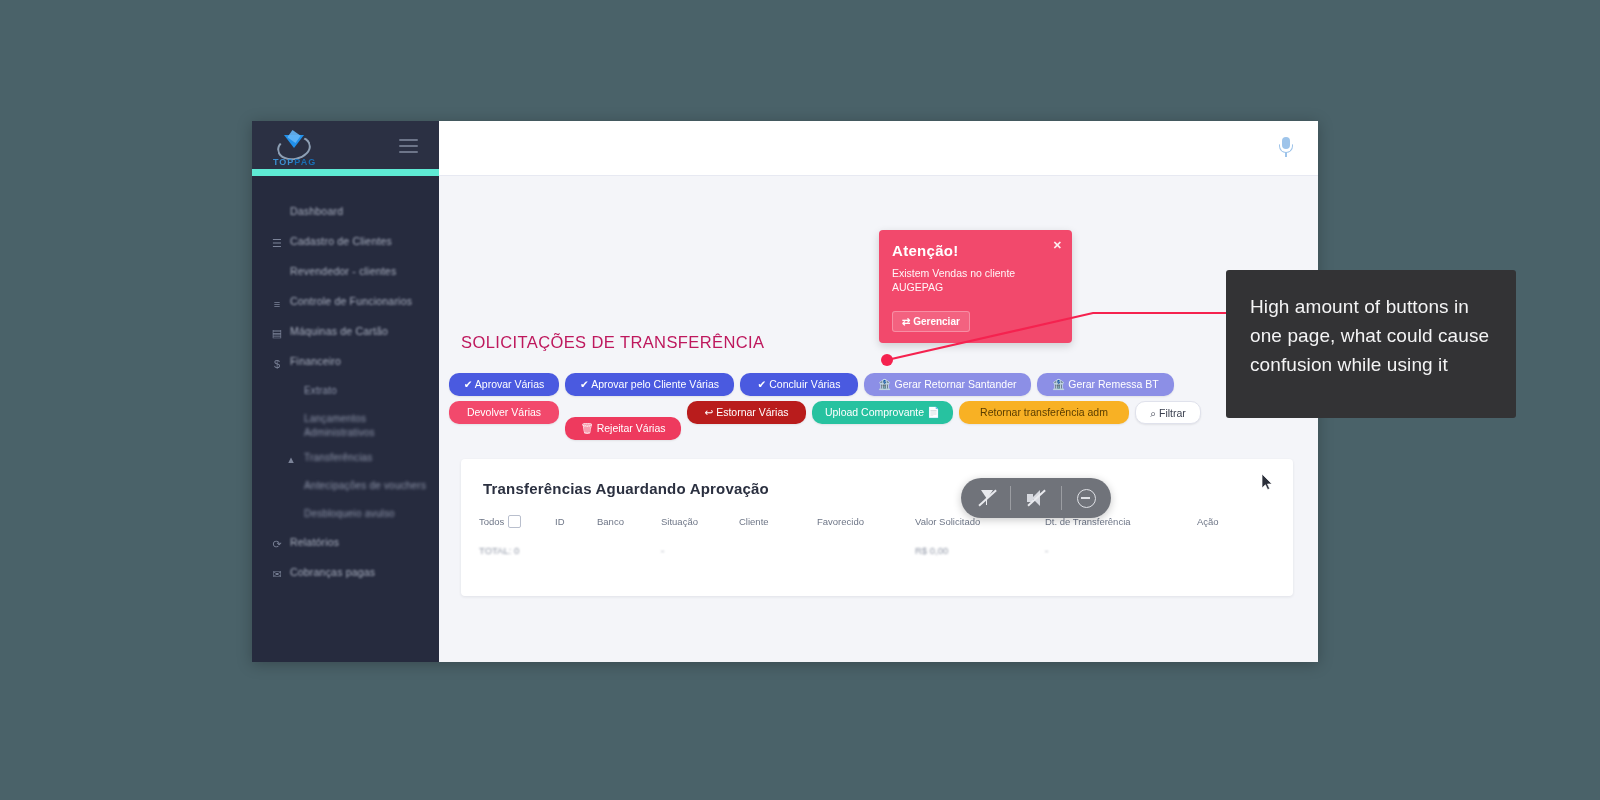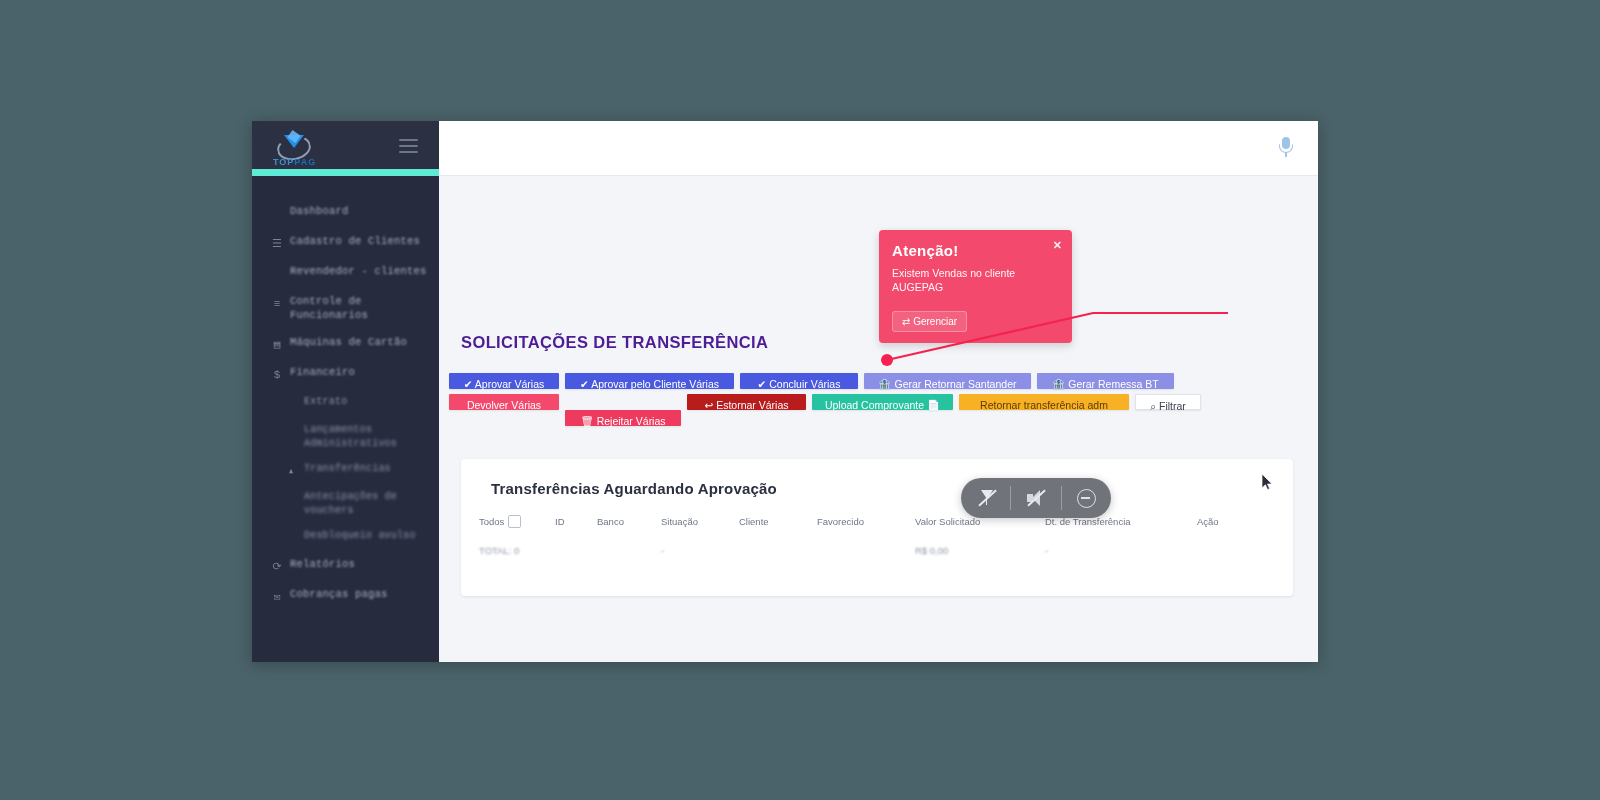--- a/index.html
+++ b/index.html
@@ -71,21 +71,21 @@
   .hamburger {
     position: absolute; right: 21px; top: 18px;
     width: 19px; height: 14px;
     cursor: pointer;
   }
   .hamburger i {
     display: block; height: 2px; background: #6d7589;
     margin-bottom: 4px; border-radius: 1px;
   }
 
-  .sb-nav { padding-top: 22px; font-family: Liberation Mono, monospace; }
+  .sb-nav { padding-top: 22px; }
   .sb-item {
     display: flex; align-items: flex-start;
     padding: 7px 10px 7px 12px;
     min-height: 27px;
     cursor: pointer;
   }
   .sb-ico {
     flex: 0 0 26px;
     height: 15px;
     display: flex; align-items: center; justify-content: center;
@@ -135,22 +135,22 @@
   
   .content {
     position: absolute; left: 187px; top: 55px;
     width: 879px; height: 486px;
     background: #f4f5f9;
     overflow: hidden;
   }
 
   .page-title {
     position: absolute; left: 22px; top: 157px;
-    font-size: 16.5px; font-weight: 700;
-    color: #4c1d95;
+    font-size: 16.5px; font-weight: 400;
+    color: #be185d;
     letter-spacing: .4px;
   }
 
   
   .toast {
     position: absolute;
     width: 193px; height: 113px;
     border-radius: 4px;
     padding: 12px 13px;
     color: #fff;
@@ -175,31 +175,32 @@
   .toast .tbtn {
     position: absolute; left: 13px; bottom: 11px;
     background: rgba(255,255,255,.14);
     border: 1px solid rgba(255,255,255,.28);
     border-radius: 3px;
     padding: 4px 9px;
     font-size: 10px;
     filter: blur(.7px);
     white-space: nowrap;
     cursor: pointer;
+    font-weight: bold;
   }
 
   
   .btnbar { position: absolute; left: 10px; top: 197px; width: 760px; }
   .btnrow { display: flex; gap: 6px; margin-bottom: 5px; }
   .btn {
-    border: none; border-radius: 1px;
+    border: none; border-radius: 10px;
     font-size: 10.5px; font-weight: 500;
     color: #fff;
     padding: 0 8px;
-    height: 16px;
+    height: 23px;
     line-height: 23px;
     white-space: nowrap;
     cursor: pointer;
     filter: blur(.45px);
     text-align: center;
     box-shadow: 0 1px 2px rgba(0,0,0,.08);
   }
   .btn.indigo  { background: #4a5ae0; }
   .btn.pink    { background: #f2496c; }
   .btn.crimson { background: #ee3a5e; margin-top: 16px; }
@@ -224,21 +225,21 @@
   
   .card {
     position: absolute;
     background: #ffffff;
     border-radius: 4px;
     box-shadow: 0 1px 3px rgba(26,32,51,.09);
   }
   .card.main   { left: 22px; top: 283px; width: 832px; height: 137px; }
 
   .card-title {
-    position: absolute; left: 30px; top: 21px;
+    position: absolute; left: 22px; top: 21px;
     font-size: 15px; font-weight: 600; color: #2b3040;
     letter-spacing: .2px;
   }
 
   table.tbl {
     position: absolute; left: 16px; top: 52px;
     width: 800px;
     border-collapse: collapse;
   }
   table.tbl th {
@@ -538,14 +539,17 @@
       </div>
       <div class="divider"></div>
       <div class="seg">
         <span class="ico-circle"></span>
       </div>
     </div>
 
   </div>
 
   <div class="anno-dot"></div>
+  <div class="tooltip">
+    <p>High amount of buttons in one page, what could cause confusion while using it</p>
+  </div>
 
 </div>
 
 </body></html>

